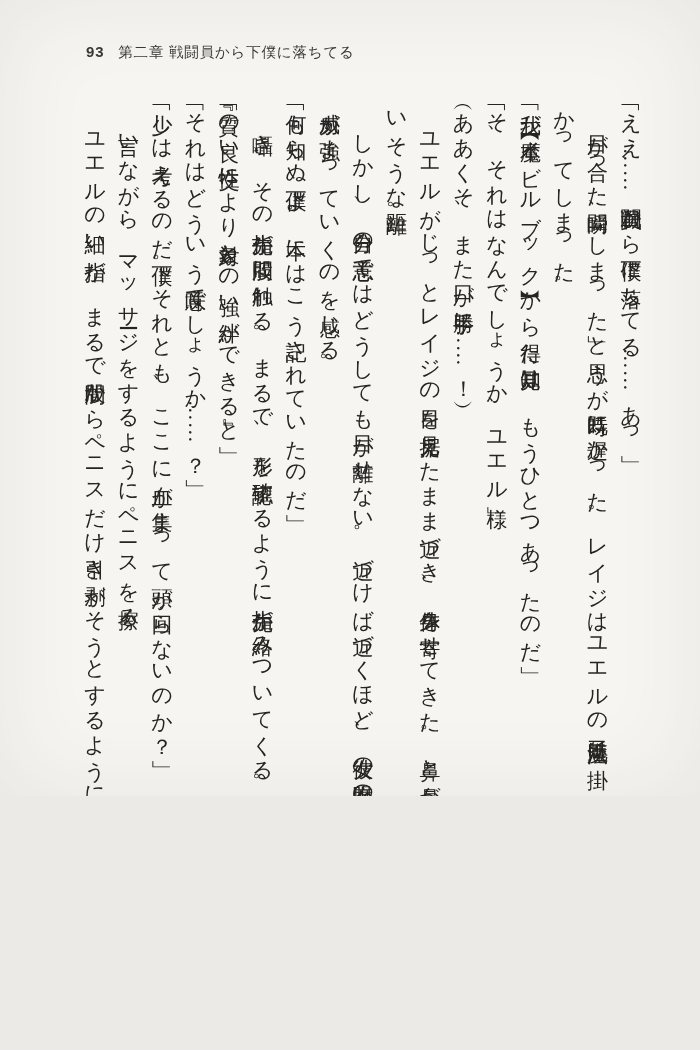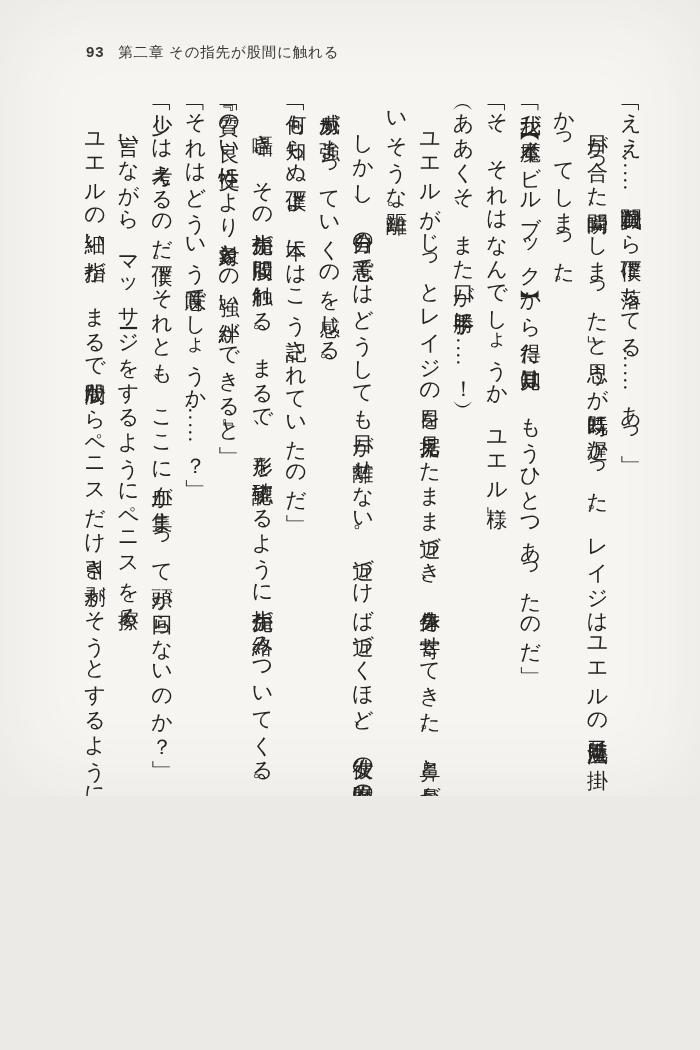--- a/index.html
+++ b/index.html
@@ -54,21 +54,21 @@
     white-space: nowrap;
   }
 </style>
 </head>
 <body>
 
 <div class="page">
 
   <header class="running-head">
     <span class="page-num">93</span>
-    <span class="chapter">第二章 その指先が股間に触れる</span>
+    <span class="chapter">第二章 戦闘員から下僕に落ちてる</span>
   </header>
 
   <main class="text-block">
     <div class="text-line">「ええ……戦闘員から下僕に落ちてる……あっ」</div>
     <div class="text-line">　目が合った瞬間、「しまった」と思うが時既に遅かった。レイジはユエルの魅了魔法に掛</div>
     <div class="text-line">かってしまった。</div>
     <div class="text-line">「我が魔本【イビルブック】から得た知見は、もうひとつあったのだ」</div>
     <div class="text-line">「そ、それはなんでしょうか、ユエル様」</div>
     <div class="text-line">（ああくそ、また口が勝手に……！）</div>
     <div class="text-line">　ユエルがじっとレイジの目を見据えたまま近づき、身体を寄せてきた。鼻と鼻が触れあ</div>

